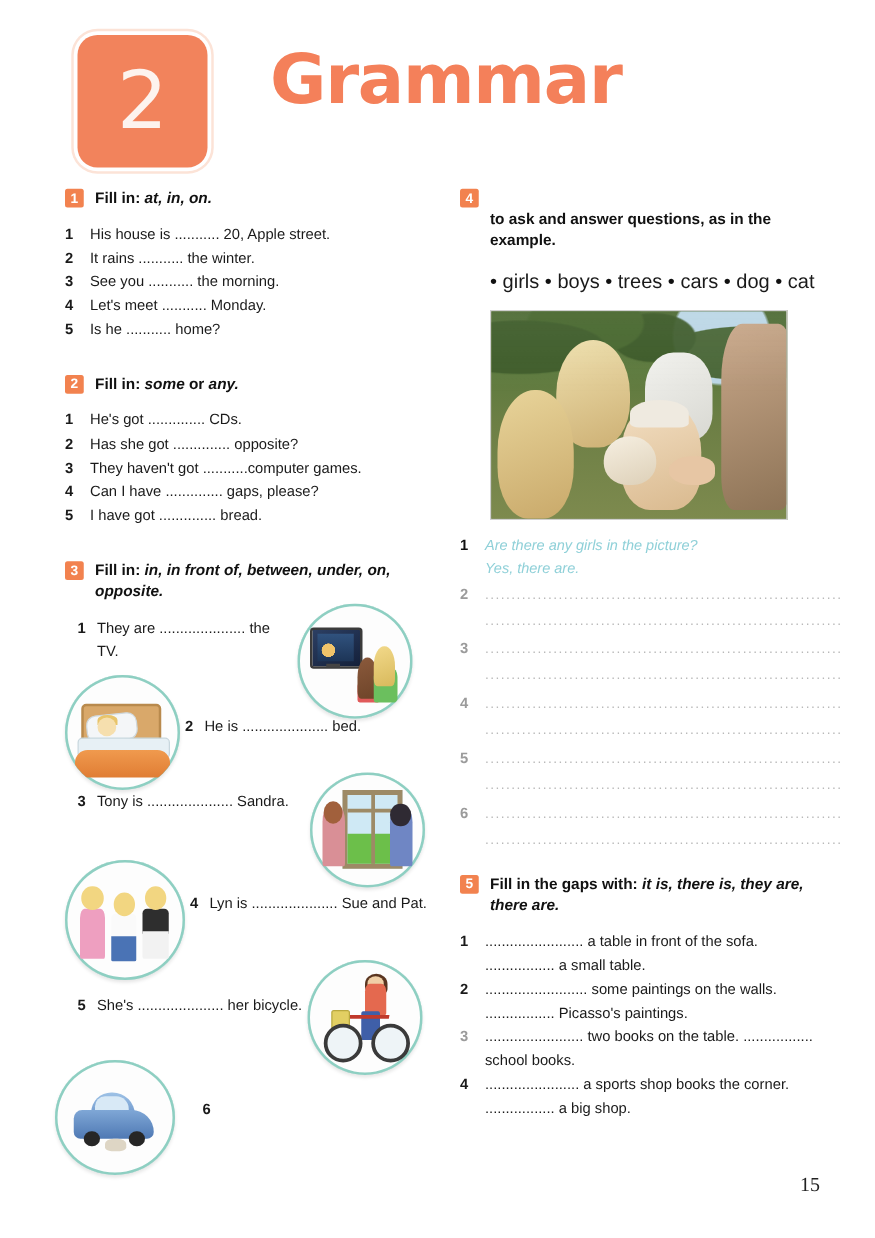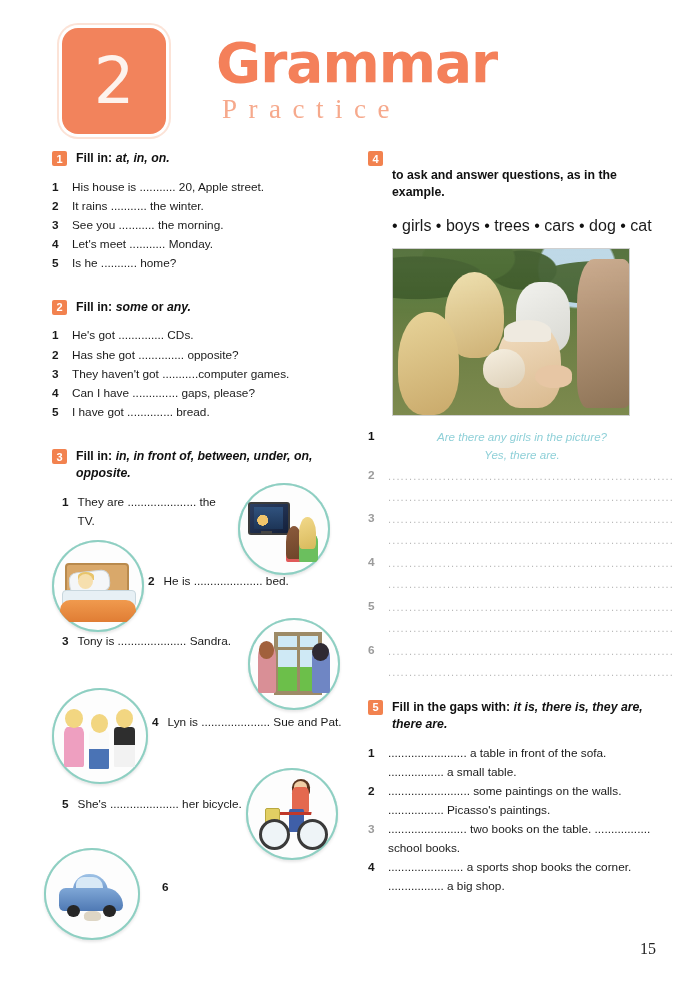--- a/index.html
+++ b/index.html
@@ -96,21 +96,21 @@
   .ph-animal{position:absolute;left:38%;top:60%;width:18%;height:24%;background:linear-gradient(160deg,#f6efe1,#ddd0b8);border-radius:52% 52% 46% 46%;}
   .ph-hand{position:absolute;left:60%;top:70%;width:16%;height:14%;background:#e7c6a4;border-radius:50% 40% 40% 50%;}
   .ph-blur{position:absolute;inset:0;backdrop-filter:blur(0px);
     background:linear-gradient(180deg,rgba(255,255,255,.06),rgba(255,255,255,0) 40%);}
 
   
   .alist{margin-top:11px;}
   .arow{display:flex;gap:9px;align-items:flex-start;margin-bottom:2px;}
   .arow .n{flex:none;width:11px;font-size:11.8px;font-weight:bold;color:#9b9b9b;line-height:1.55;}
   .arow .n.dark{color:#111;}
-  .arow .body{flex:1;text-align:center;}
+  .arow .body{flex:1;}
   .exline{
     font-size:11.6px;font-style:italic;color:#8fd0d8;line-height:1.5;
   }
   .dotline{
     font-size:11px;color:#b9b9b9;letter-spacing:1.15px;line-height:1.9;
     white-space:nowrap;overflow:hidden;
   }
 
   
   .ill{
@@ -193,21 +193,20 @@
 </head>
 <body>
 
 <div class="page">
 
   <div class="hdr">
     <div class="unit-box">
       <span class="unit-num">2</span>
     </div>
     <div class="title-main">Grammar</div>
-    <div class="title-sub">Practice</div>
   </div>
 
   <div class="col col-left">
 
     <div class="ex">
       <div class="ex-head">
         <div class="ex-badge">1</div>
         <div class="ex-title"><span>Fill in: </span><i>at, in, on.</i></div>
       </div>
       <div class="qlist">

